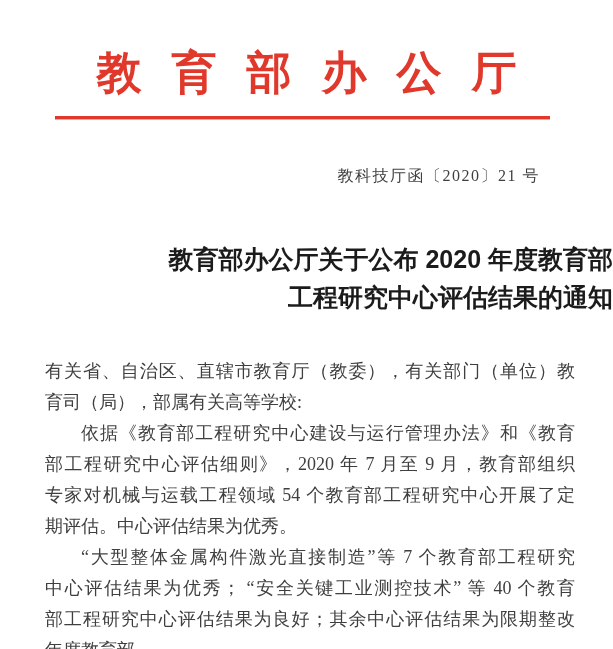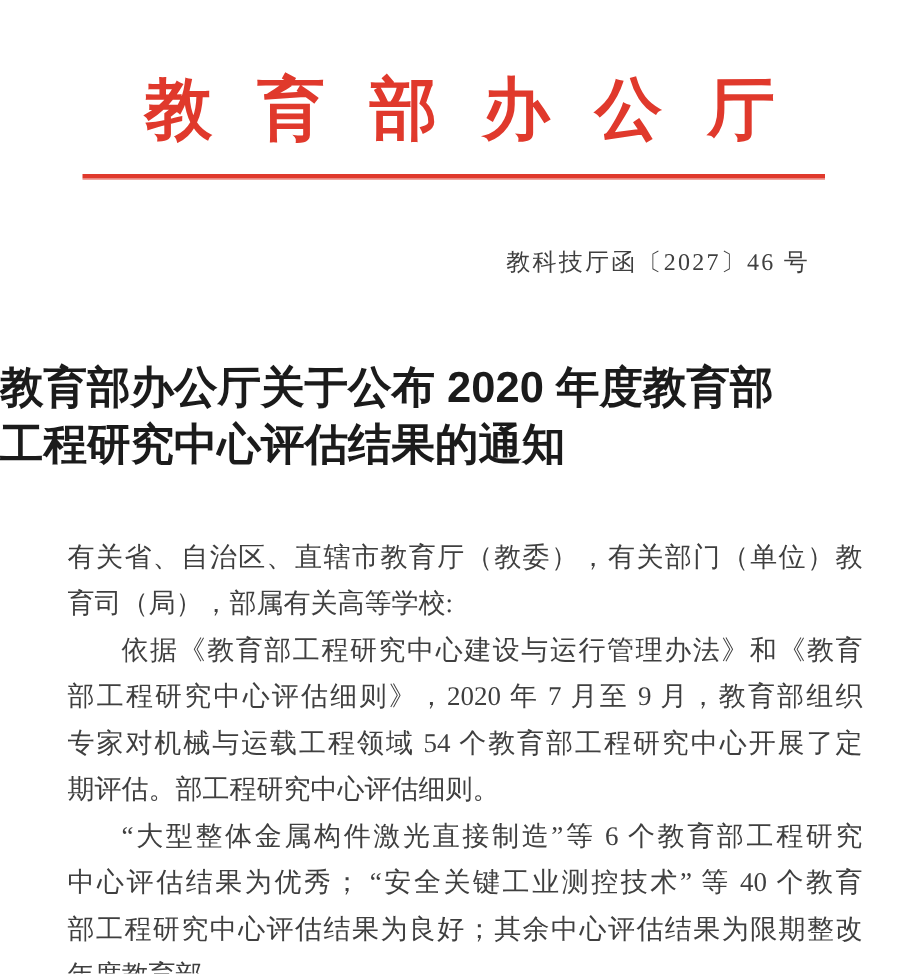--- a/index.html
+++ b/index.html
@@ -47,23 +47,23 @@
     padding-right: 73px;
     text-align: right;
     font-size: 16px;
     line-height: 20px;
     letter-spacing: 1.5px;
     color: var(--text);
   }
   
   .title {
     margin-top: 54px;
-    text-align: left;
+    text-align: right;
     font-family: "Liberation Sans", "DejaVu Sans", sans-serif;
-    font-size: 29px;
+    font-size: 25px;
     font-weight: bold;
     line-height: 38px;
     color: var(--title-text);
   }
   .title .title-line { display: block; }
   
   .body {
     margin-top: 40px;
     padding: 0 38px 0 45px;
     font-size: 18px;
@@ -84,33 +84,33 @@
 </style>
 </head>
 <body>
 
 <div class="page">
 
   <div class="letterhead">教育部办公厅</div>
 
   <div class="rule"></div>
 
-  <div class="doc-number">教科技厅函〔2027〕46 号</div>
+  <div class="doc-number">教科技厅函〔2020〕21 号</div>
 
   <h1 class="title">
     <span class="title-line">教育部办公厅关于公布 2020 年度教育部</span>
     <span class="title-line">工程研究中心评估结果的通知</span>
   </h1>
 
   <div class="body">
       <div class="line just">有关省、自治区、直辖市教育厅（教委），有关部门（单位）教</div>
       <div class="line">育司（局），部属有关高等学校:</div>
       <div class="line just indent">依据《教育部工程研究中心建设与运行管理办法》和《教育</div>
       <div class="line just">部工程研究中心评估细则》，2020 年 7 月至 9 月，教育部组织</div>
       <div class="line just">专家对机械与运载工程领域 54 个教育部工程研究中心开展了定</div>
-      <div class="line">期评估。部工程研究中心评估细则。</div>
-      <div class="line just indent">“大型整体金属构件激光直接制造”等 6 个教育部工程研究</div>
+      <div class="line">期评估。中心评估结果为优秀。</div>
+      <div class="line just indent">“大型整体金属构件激光直接制造”等 7 个教育部工程研究</div>
       <div class="line just">中心评估结果为优秀； “安全关键工业测控技术” 等 40 个教育</div>
       <div class="line just">部工程研究中心评估结果为良好；其余中心评估结果为限期整改</div>
       <div class="line">年度教育部。</div>
     </div>
 
 </div>
 
 </body></html>

